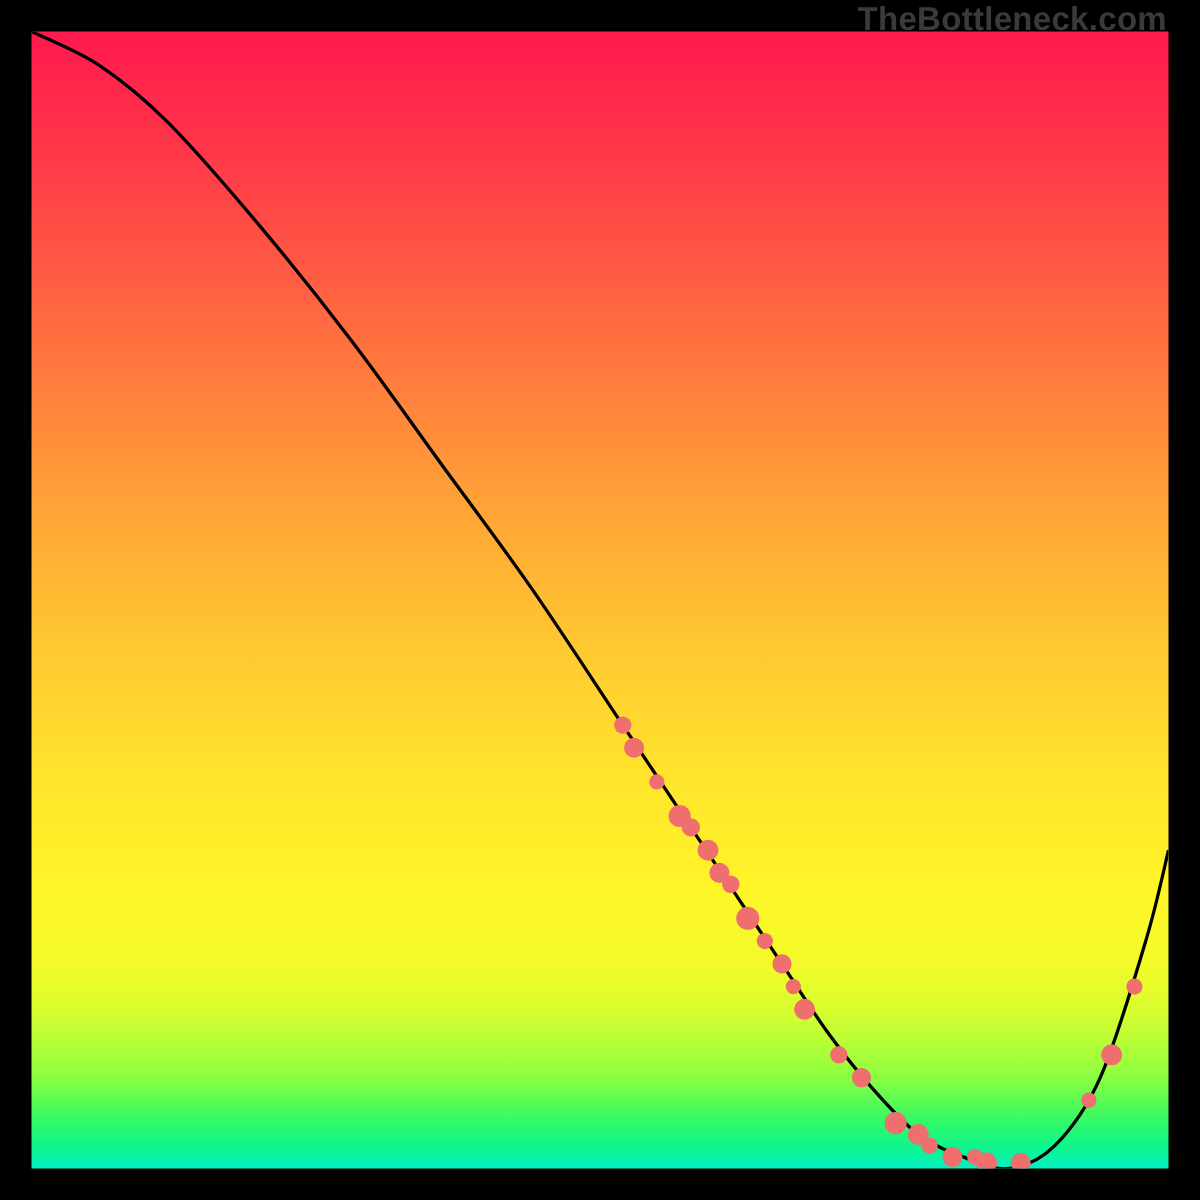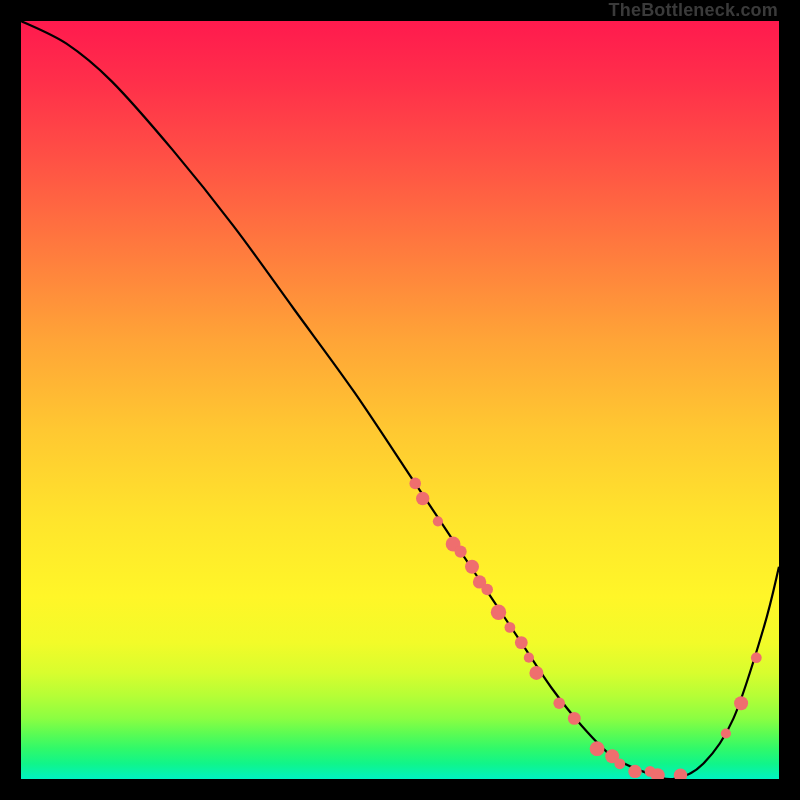--- a/index.html
+++ b/index.html
@@ -48,21 +48,21 @@
       #30f96a 96%,
       #10f58a 98%,
       #00f2c2 100%
     );
   }
   .watermark {
     position: absolute;
     top: 0px;
     right: 22px;
     color: #3a3a3a;
-    font-size: 18px;
+    font-size: 22px;
     font-weight: 600;
     letter-spacing: 0.2px;
   }
   svg.curve {
     position: absolute;
     left: 0;
     top: 0;
     width: 758px;
     height: 758px;
   }

